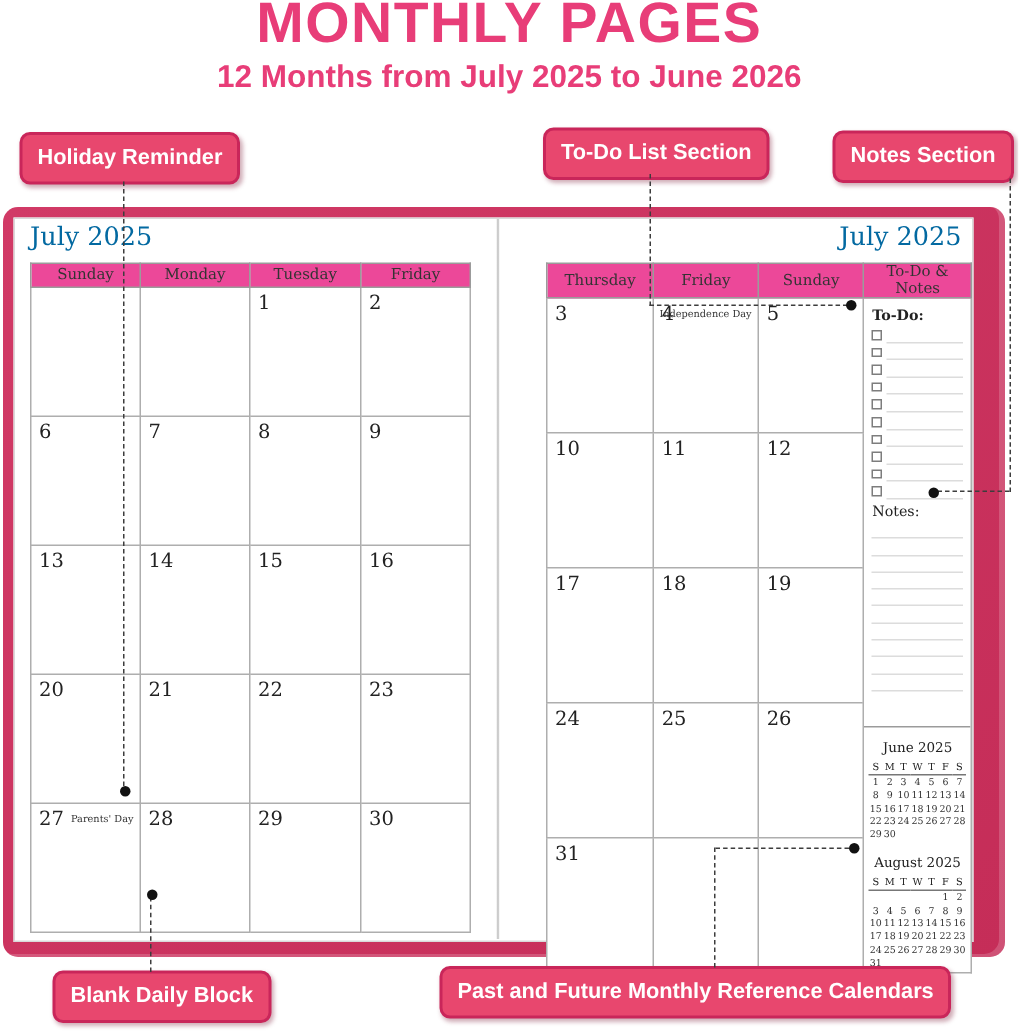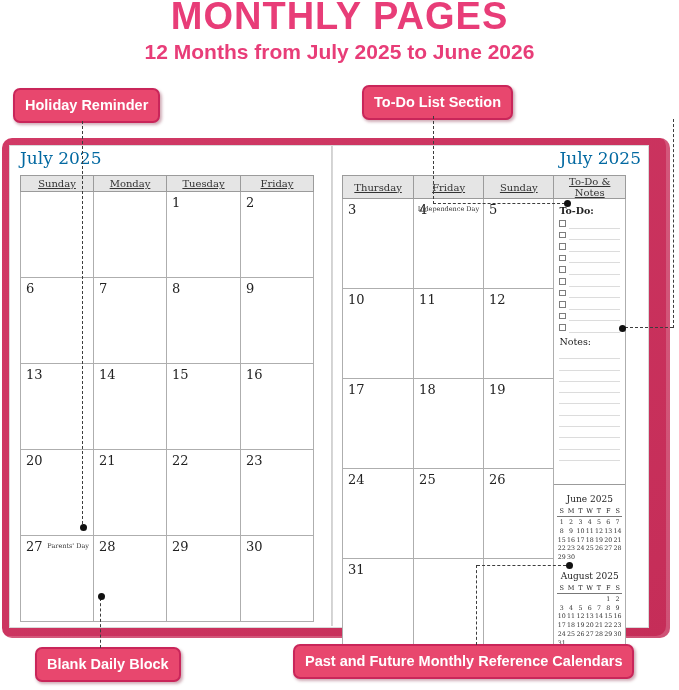--- a/index.html
+++ b/index.html
@@ -32,25 +32,25 @@
   .crease{position:absolute;left:331px;top:146px;width:2px;height:480px;
          background:linear-gradient(90deg,#e6e6e6,#bfbfbf,#eee);z-index:3;}
 
   .month-title{position:absolute;top:148px;font:17px "DejaVu Serif","Liberation Serif",serif;
          color:#0369a1;z-index:4;}
   .mt-left{left:20px;}
   .mt-right{left:490px;width:151px;text-align:right;}
 
   .cal-mount{position:absolute;top:175px;z-index:4;}
   #left-cal-mount{left:20px;width:294px;}
-  #right-cal-mount{left:342px;width:284px;}
+  #right-cal-mount{left:364px;width:284px;}
 
   table.cal{border-collapse:collapse;table-layout:fixed;background:#fff;}
-  table.cal th{height:15px;background:#e5e5e5;border:1px solid #9b9b9b;
-         font:10px "DejaVu Serif","Liberation Serif",serif;font-weight:normal;color:#333;padding:0;text-decoration:underline;}
+  table.cal th{height:15px;background:#ec4899;border:1px solid #9b9b9b;
+         font:10px "DejaVu Serif","Liberation Serif",serif;font-weight:normal;color:#333;padding:0;}
   table.cal td{border:1px solid #aeaeae;vertical-align:top;height:85px;padding:0;position:relative;}
   .daynum{display:block;font:13px "DejaVu Serif","Liberation Serif",serif;color:#222;padding:3px 0 0 5px;}
   .holiday-note{position:absolute;top:6px;right:4px;font:6.5px "DejaVu Serif","Liberation Serif",serif;color:#333;}
 
   
   td.sidebar-cell{vertical-align:top;overflow:hidden;}
   .sb-label{font:9.5px/11px "DejaVu Serif","Liberation Serif",serif;color:#222;margin:0 0 1px 5px;}
   .todo-label{margin-top:6px;font-weight:bold;}
   .notes-label{margin-top:3px;}
   .todo-row{display:flex;align-items:flex-end;height:11.6px;margin:0 5px 0 5px;}
@@ -86,20 +86,21 @@
 </head>
 <body>
 
 <div class="stage">
 
   <h1 class="title">MONTHLY PAGES</h1>
   <h2 class="subtitle">12 Months from July 2025 to June 2026</h2>
 
   <div class="callout co-holiday">Holiday Reminder</div>
   <div class="callout co-todo">To-Do List Section</div>
+  <div class="callout co-notes">Notes Section</div>
   <div class="callout co-ref">Past and  Future Monthly Reference Calendars</div>
   <div class="callout co-blank">Blank Daily Block</div>
 
   <div class="cover"></div>
   <div class="sheet"></div>
   <div class="crease"></div>
 
   <div class="month-title mt-left">July 2025</div>
   <div class="month-title mt-right">July 2025</div>
 

